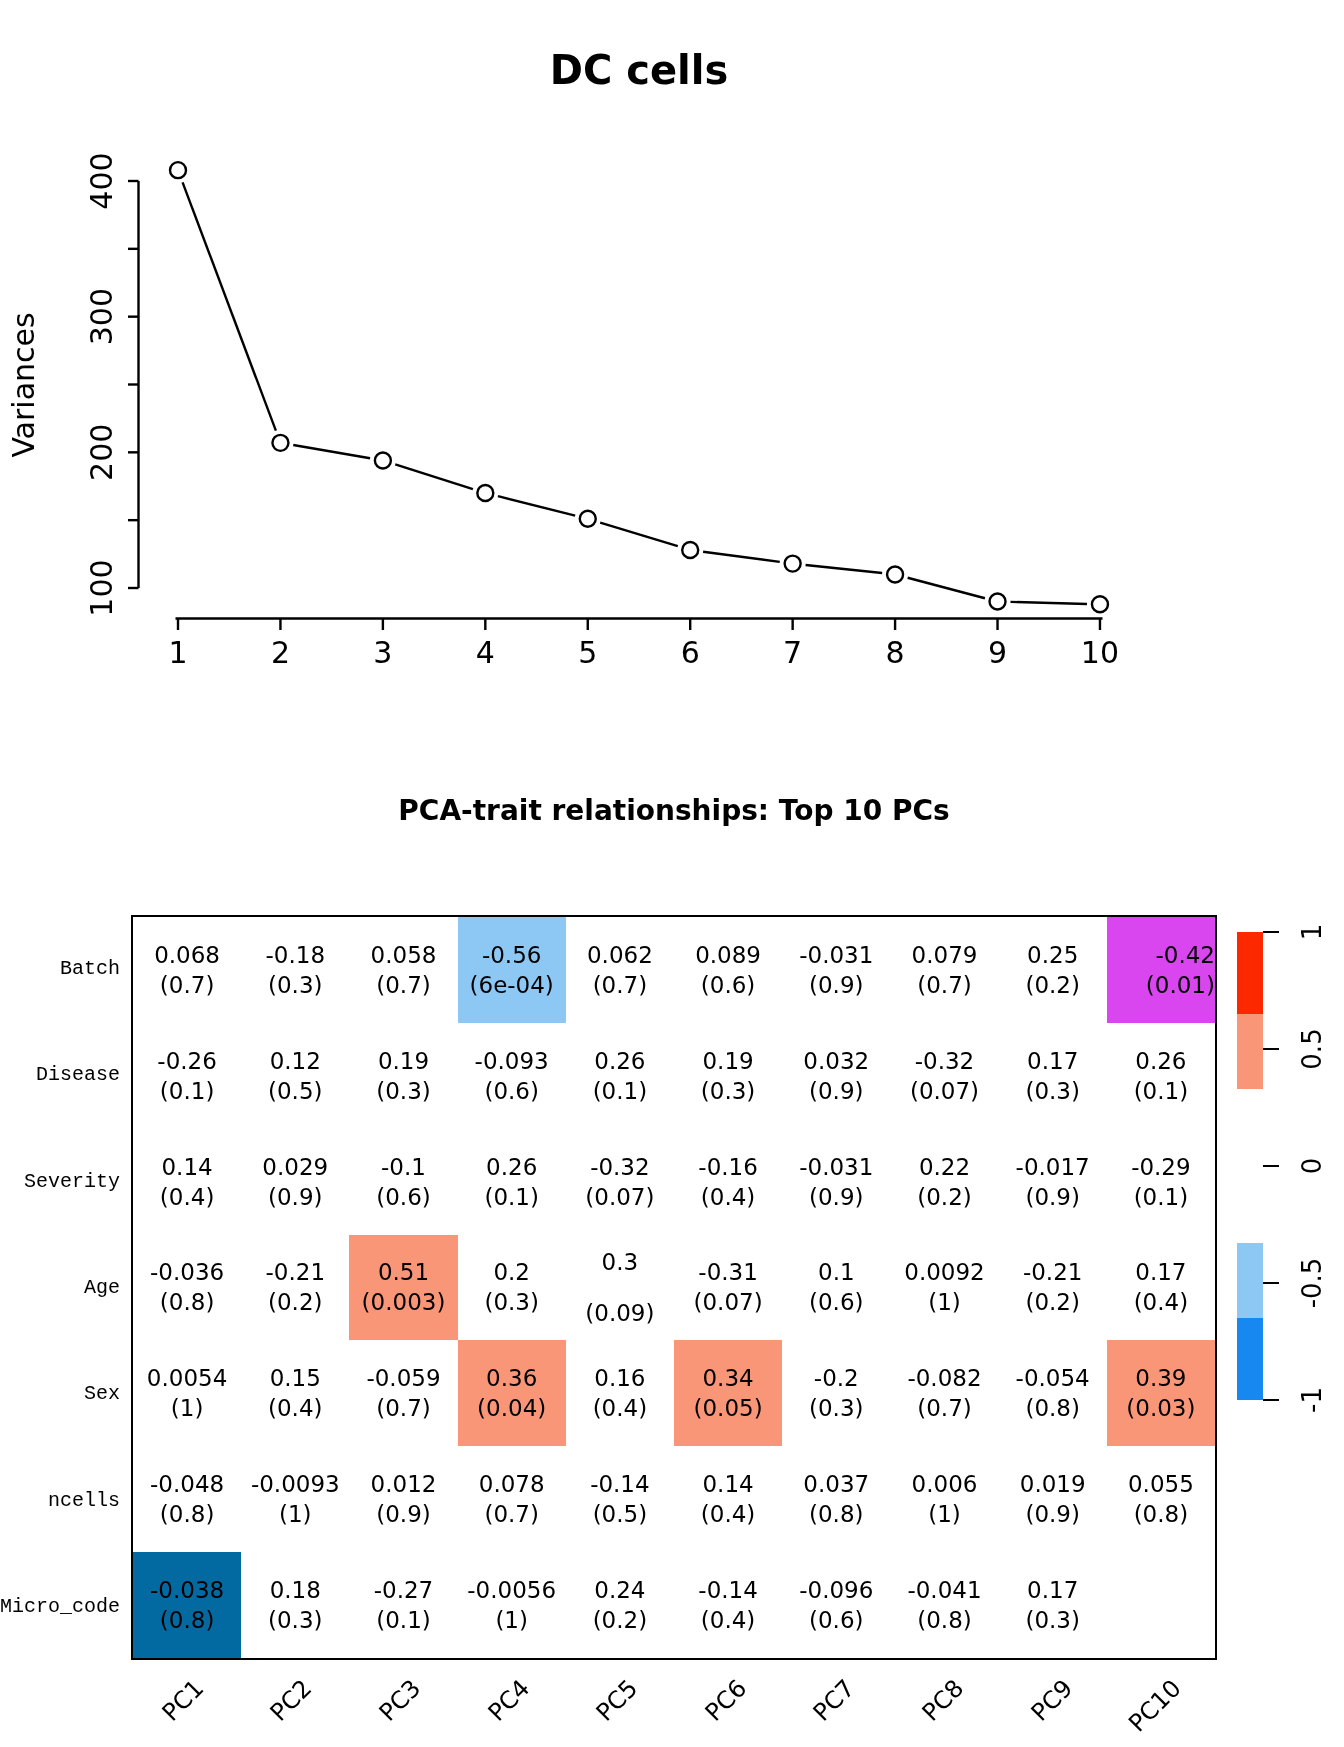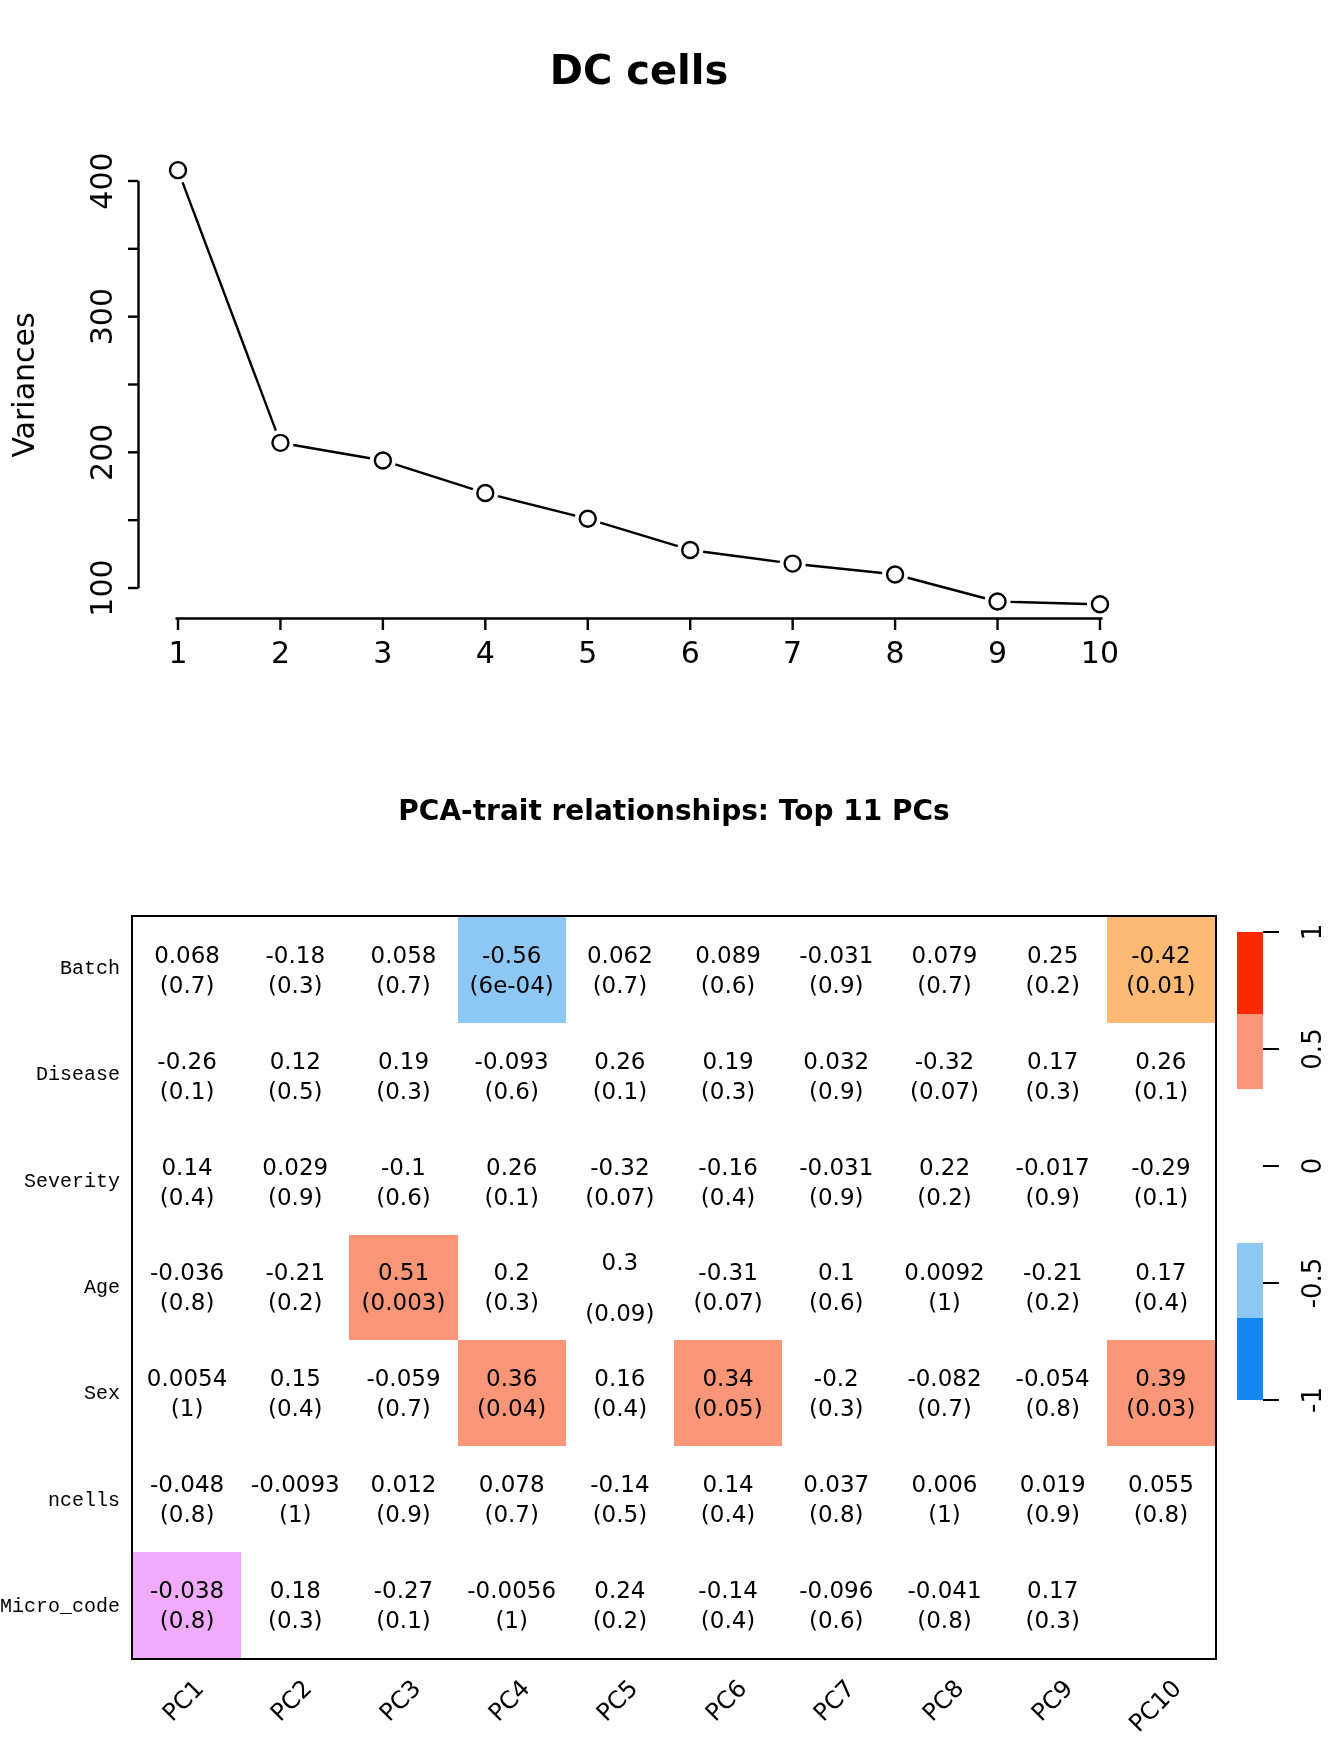--- a/index.html
+++ b/index.html
@@ -101,21 +101,21 @@
         <circle cx="485.32" cy="493.0333333333333" r="8" fill="#fff" stroke="#000" stroke-width="2.4"></circle>
         <circle cx="587.76" cy="518.81" r="8" fill="#fff" stroke="#000" stroke-width="2.4"></circle>
         <circle cx="690.2" cy="550.0133333333333" r="8" fill="#fff" stroke="#000" stroke-width="2.4"></circle>
         <circle cx="792.64" cy="563.58" r="8" fill="#fff" stroke="#000" stroke-width="2.4"></circle>
         <circle cx="895.0799999999999" cy="574.4333333333333" r="8" fill="#fff" stroke="#000" stroke-width="2.4"></circle>
         <circle cx="997.52" cy="601.5666666666667" r="8" fill="#fff" stroke="#000" stroke-width="2.4"></circle>
         <circle cx="1099.96" cy="604.28" r="8" fill="#fff" stroke="#000" stroke-width="2.4"></circle>
       </g>
   </svg>
 
-  <div class="hm-title">PCA-trait relationships: Top 11 PCs</div>
+  <div class="hm-title">PCA-trait relationships: Top 10 PCs</div>
   <div id="hm-grid" class="hm-grid">
       <div class="hm-cell" style="background: rgb(255, 255, 255);">
         <span>0.068</span>
         <span>(0.7)</span>
       </div>
       <div class="hm-cell" style="background: rgb(255, 255, 255);">
         <span>-0.18</span>
         <span>(0.3)</span>
       </div>
       <div class="hm-cell" style="background: rgb(255, 255, 255);">
@@ -139,21 +139,21 @@
         <span>(0.9)</span>
       </div>
       <div class="hm-cell" style="background: rgb(255, 255, 255);">
         <span>0.079</span>
         <span>(0.7)</span>
       </div>
       <div class="hm-cell" style="background: rgb(255, 255, 255);">
         <span>0.25</span>
         <span>(0.2)</span>
       </div>
-      <div class="hm-cell" style="background: #fdba74;">
+      <div class="hm-cell" style="background: #d946ef; align-items: flex-end;">
         <span>-0.42</span>
         <span>(0.01)</span>
       </div>
       <div class="hm-cell" style="background: rgb(255, 255, 255);">
         <span>-0.26</span>
         <span>(0.1)</span>
       </div>
       <div class="hm-cell" style="background: rgb(255, 255, 255);">
         <span>0.12</span>
         <span>(0.5)</span>
@@ -343,21 +343,21 @@
         <span>(1)</span>
       </div>
       <div class="hm-cell" style="background: rgb(255, 255, 255);">
         <span>0.019</span>
         <span>(0.9)</span>
       </div>
       <div class="hm-cell" style="background: rgb(255, 255, 255);">
         <span>0.055</span>
         <span>(0.8)</span>
       </div>
-      <div class="hm-cell" style="background: #f0abfc;">
+      <div class="hm-cell" style="background: #0369a1;">
         <span>-0.038</span>
         <span>(0.8)</span>
       </div>
       <div class="hm-cell" style="background: rgb(255, 255, 255);">
         <span>0.18</span>
         <span>(0.3)</span>
       </div>
       <div class="hm-cell" style="background: rgb(255, 255, 255);">
         <span>-0.27</span>
         <span>(0.1)</span>

